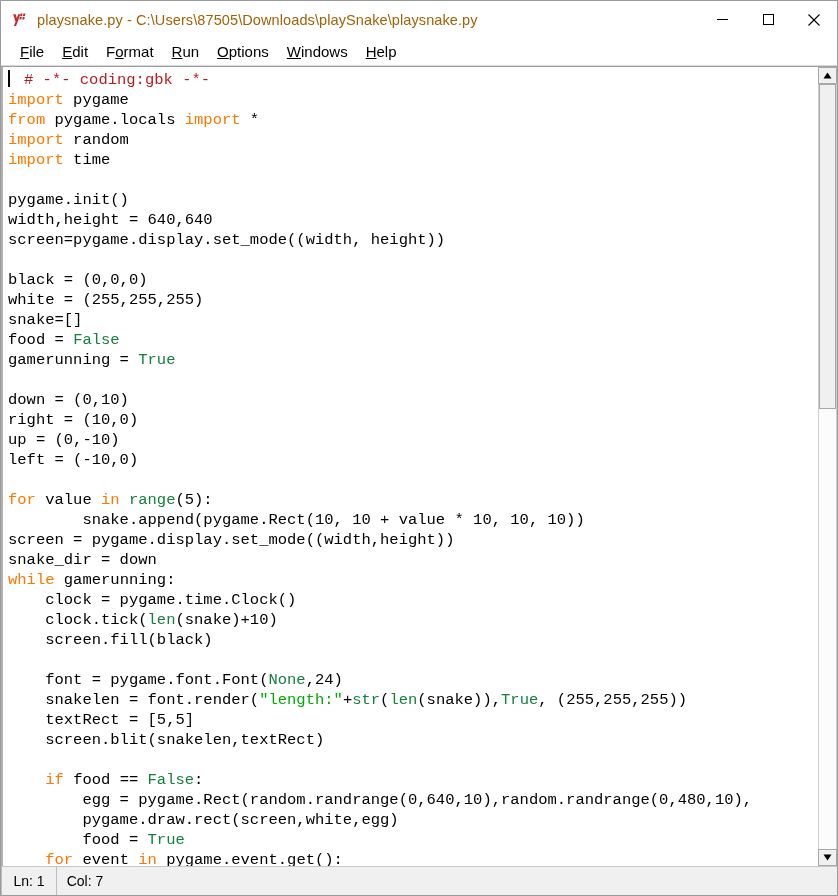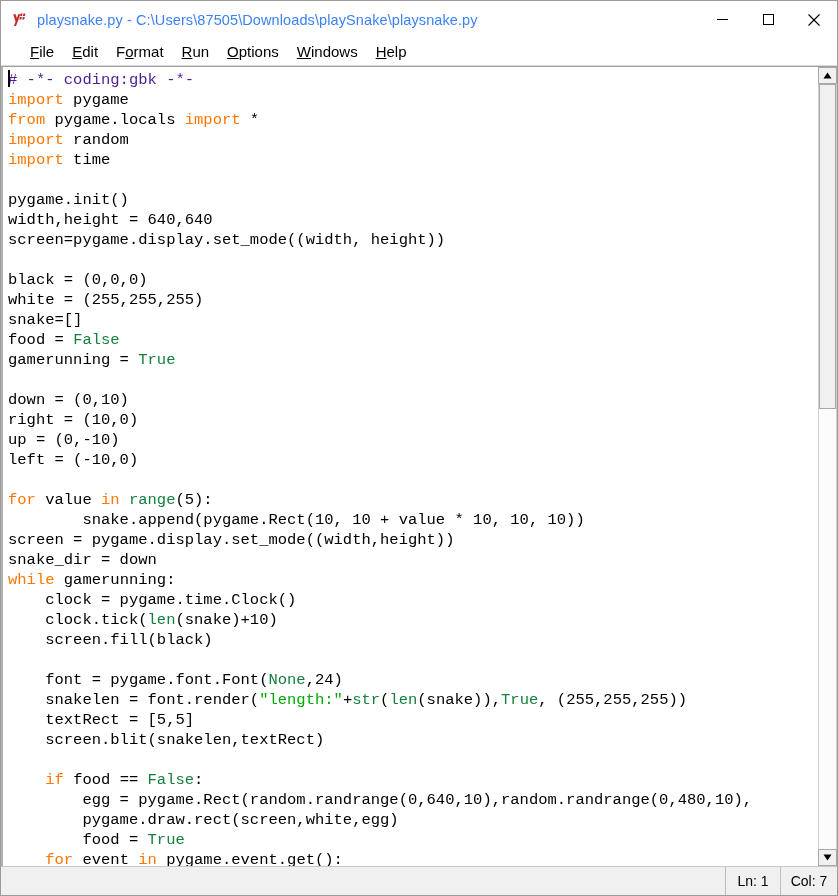--- a/index.html
+++ b/index.html
@@ -39,21 +39,21 @@
     margin-left: 8px;
     margin-right: 6px;
     flex: 0 0 auto;
     position: relative;
     display: flex;
     align-items: center;
     justify-content: center;
   }
   #title-text {
     font-size: 14.5px;
-    color: #3b82f6;
+    color: #a16207;
     white-space: nowrap;
     letter-spacing: 0.1px;
   }
   #window-controls {
     position: absolute;
     right: 0;
     top: 0;
     height: 37px;
     display: flex;
     align-items: stretch;
@@ -66,21 +66,21 @@
     cursor: default;
   }
 
   
   #menu-bar {
     height: 27px;
     min-height: 27px;
     background: #ffffff;
     display: flex;
     align-items: center;
-    padding-left: 20px;
+    padding-left: 10px;
     border-bottom: 1px solid #d8d8d8;
   }
   .menu-item {
     font-size: 15px;
     color: #000000;
     padding: 2px 9px 2px 9px;
     cursor: default;
     white-space: nowrap;
   }
   .menu-item u { text-decoration: underline; }
@@ -107,21 +107,21 @@
     line-height: 20px;
     white-space: pre;
     padding: 3px 0 0 5px;
     color: #000000;
     position: relative;
   }
   .ln { height: 20px; }
   .kw   { color: #ff7700; }           
   .bi   { color: #15803d; }           
   .str  { color: #00aa00; }           
-  .cmt  { color: #4c1d95; }
+  .cmt  { color: #b91c1c; margin-left: 16px; }
 
   #caret {
     position: absolute;
     left: 5px;
     top: 3px;
     width: 2px;
     height: 17px;
     background: #000000;
   }
 
@@ -165,21 +165,20 @@
     cursor: default;
   }
 
   
   #status-bar {
     height: 28px;
     min-height: 28px;
     background: #f0f0f0;
     display: flex;
     align-items: stretch;
-    justify-content: flex-end;
     border-top: 1px solid #c8c8c8;
   }
   .status-cell {
     display: flex;
     align-items: center;
     justify-content: center;
     font-size: 14px;
     color: #000000;
     padding: 0 6px;
     border-left: 1px solid #bdbdbd;

